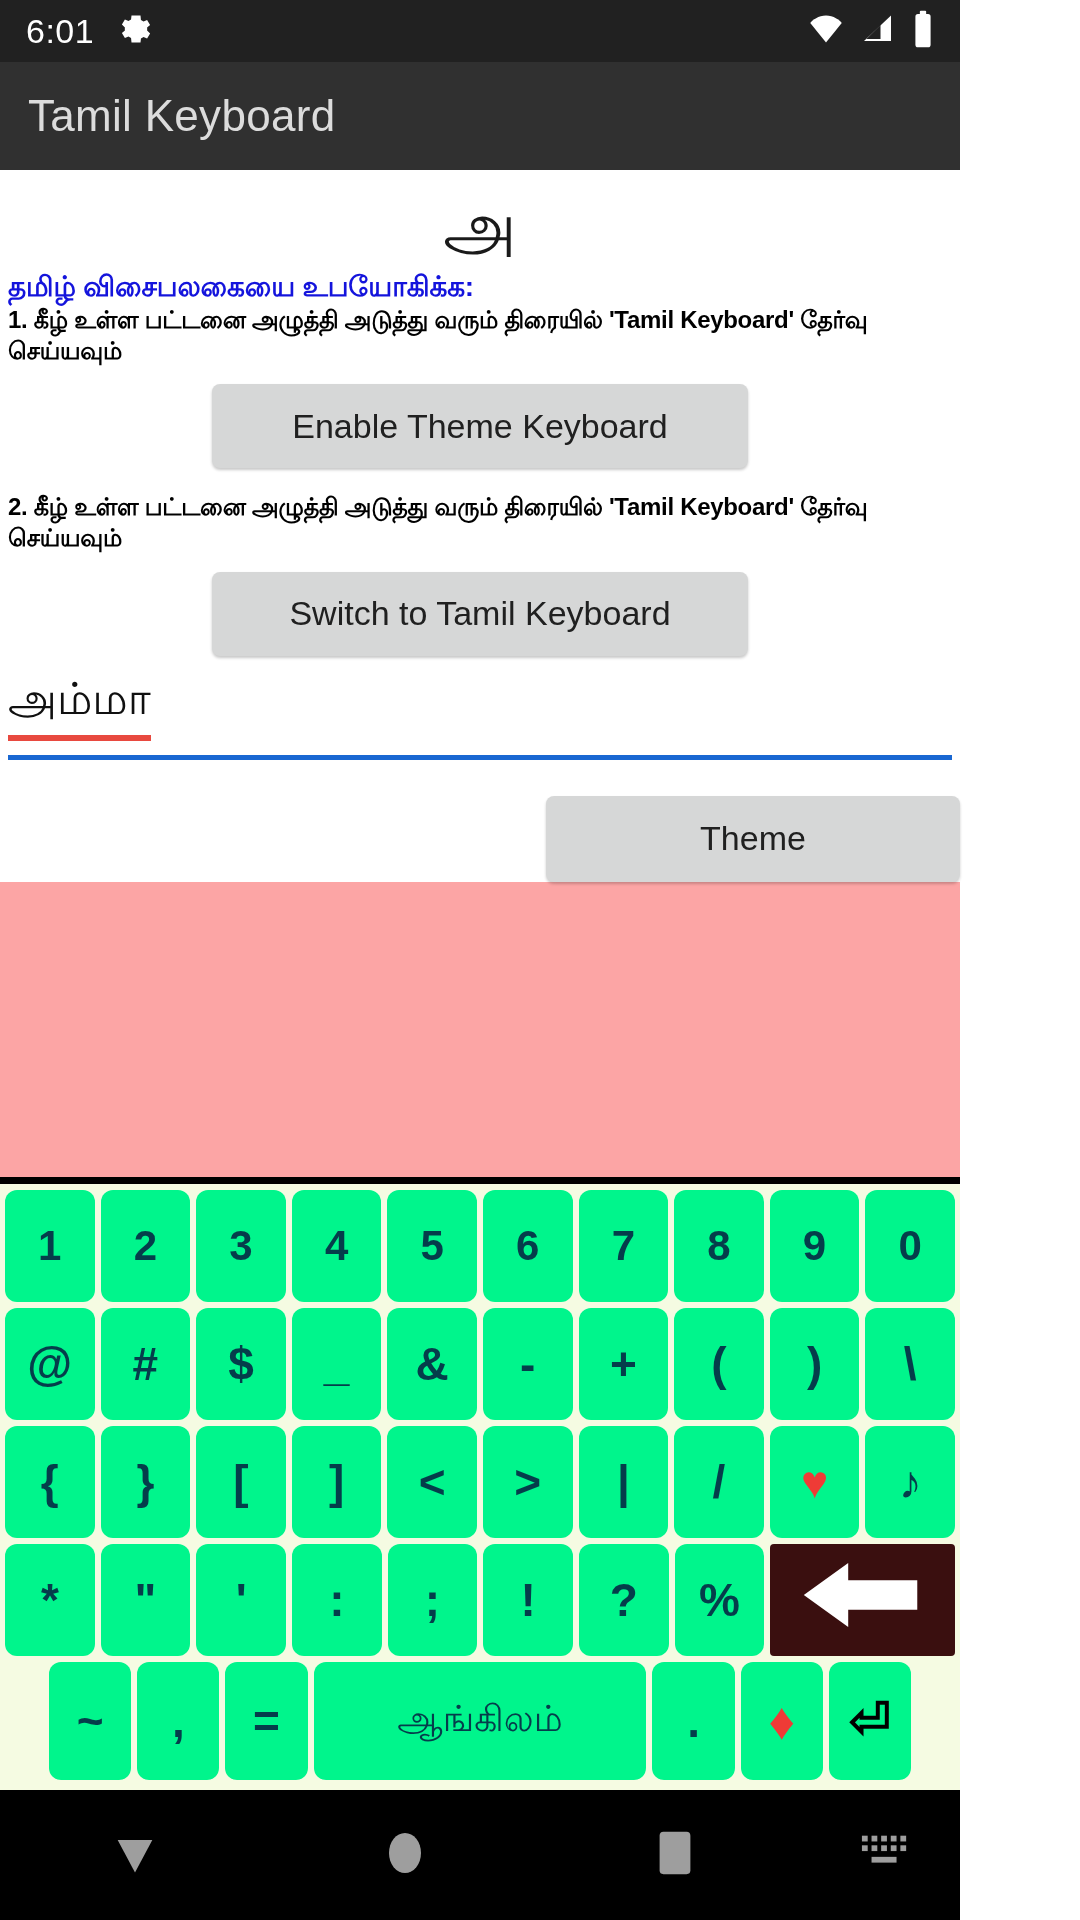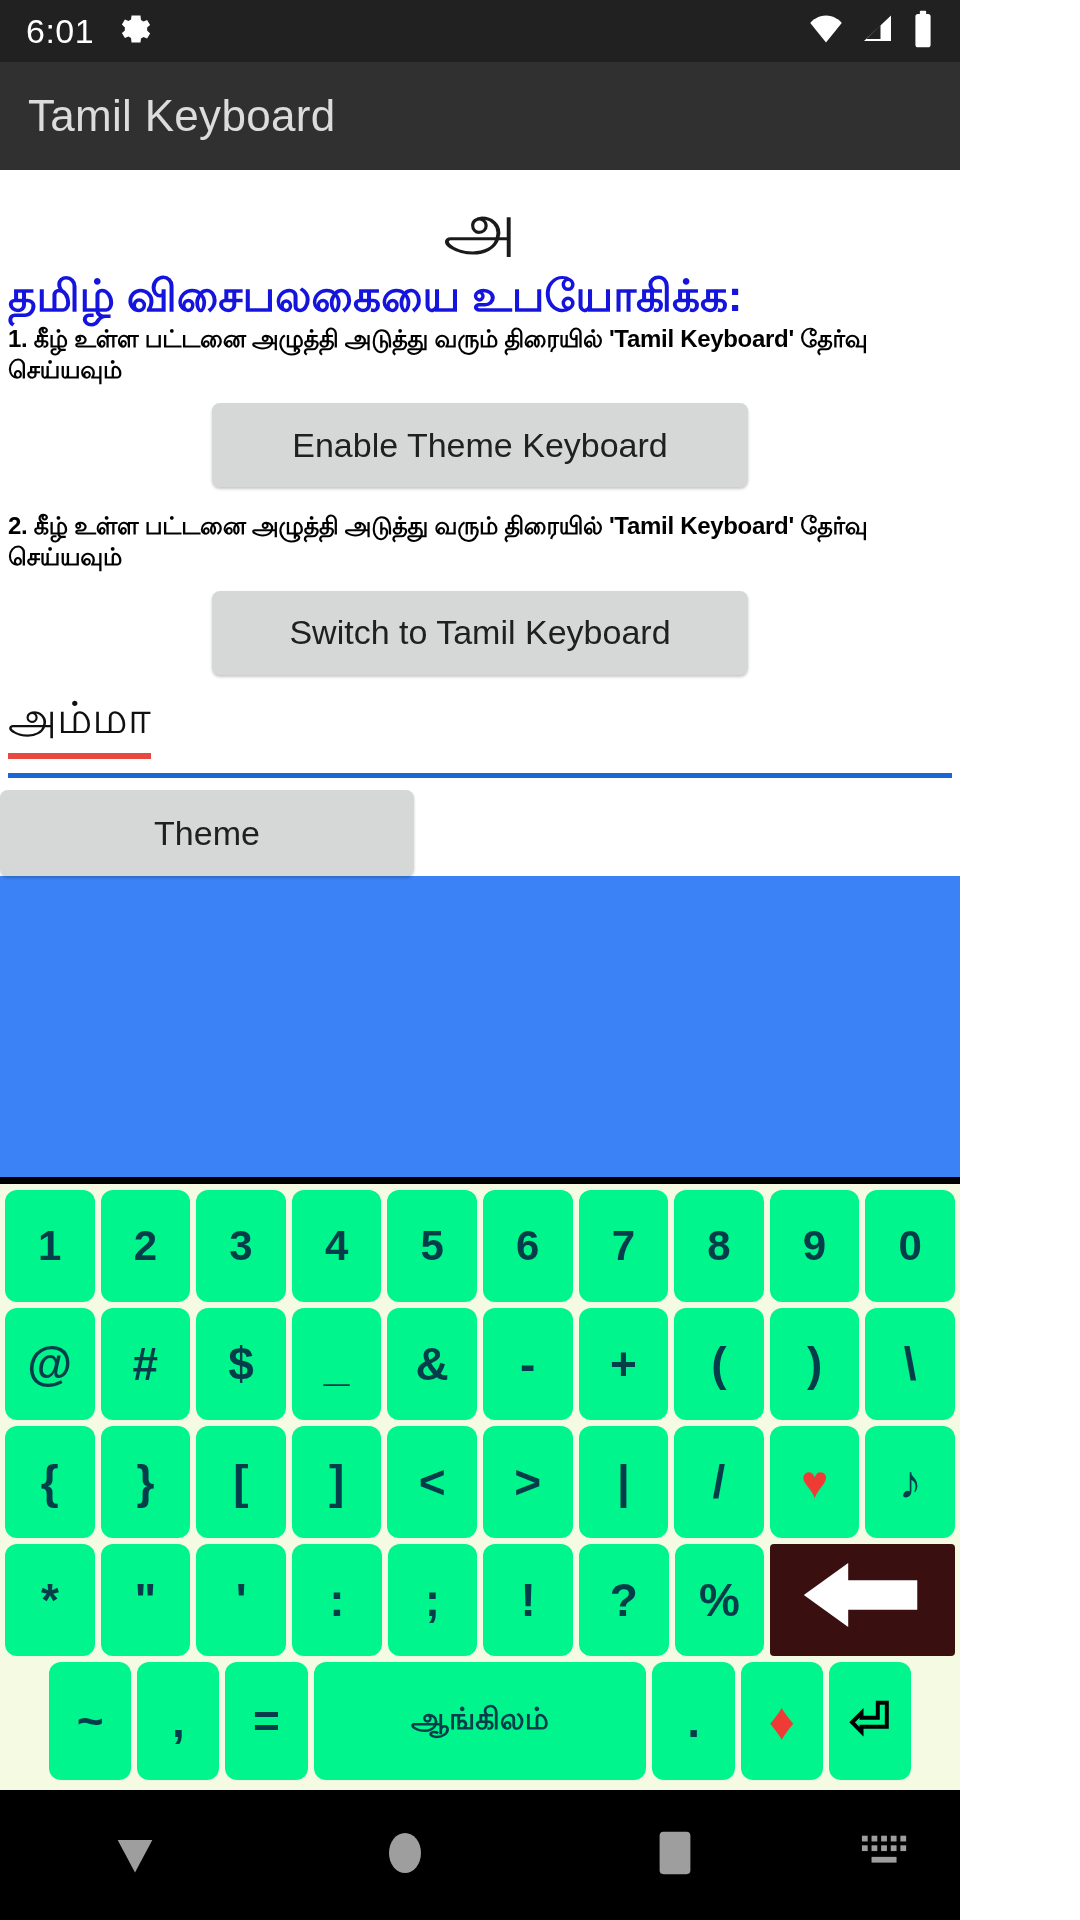--- a/index.html
+++ b/index.html
@@ -2,21 +2,21 @@
 <html><head>
 <meta charset="utf-8">
 <style>
   * { box-sizing: border-box; margin: 0; padding: 0; }
   html, body {
     width: 1080px; height: 1920px;
     background: #ffffff;
     font-family: "Liberation Sans", sans-serif;
     overflow: hidden;
   }
-  #screen { position: relative; width: 960px; height: 1920px; background: #3b82f6; }
+  #screen { position: relative; width: 960px; height: 1920px; background: #fca5a5; }
 
   
   .statusbar {
     height: 62px; background: #212121; color: #ffffff;
     display: flex; align-items: center; padding: 0 26px;
   }
   .status-time { font-size: 34px; letter-spacing: 0.5px; font-weight: 400; }
   .status-left-icons { display: flex; align-items: center; margin-left: 24px; }
   .status-spacer { flex: 1; }
   .status-right-icons { display: flex; align-items: center; gap: 14px; }
@@ -27,21 +27,21 @@
     padding-left: 28px;
   }
   .appbar-title { color: #dcdcdc; font-size: 44px; font-weight: 400; letter-spacing: 0.3px; }
 
   
   .content { background: #ffffff; padding: 0; }
   .logo-wrap { display: flex; justify-content: center; padding-top: 24px; padding-bottom: 8px; height: 92px; }
   .logo-glyph { font-size: 66px; color: #1a1a1a; font-family: "Liberation Serif", serif; line-height: 1; }
 
   .heading {
-    color: #1414dc; font-size: 44px; font-weight: bold; padding: 8px 25px 0 8px;
+    color: #1414dc; font-size: 28px; font-weight: bold; padding: 8px 25px 0 8px;
     line-height: 1.18; letter-spacing: -0.2px;
   }
   .instruction {
     color: #000000; font-size: 24px; font-weight: bold; padding: 2px 8px 0 8px;
     line-height: 1.28; letter-spacing: -0.3px;
   }
   .btn-row { display: flex; justify-content: center; padding: 18px 0 8px 0; }
   .gbtn {
     background: #d6d7d7; border: none; border-radius: 8px;
     width: 536px; height: 84px; font-size: 34px; color: #202020;
@@ -52,21 +52,21 @@
 
   
   .field-wrap { padding: 10px 8px 0 8px; }
   .field-text {
     font-size: 44px; color: #101010; display: inline-block;
     border-bottom: 6px solid #e8493f; padding-bottom: 10px; line-height: 1.15;
   }
   .field-underline { height: 5px; background: #1967d2; margin-top: 14px; }
 
   
-  .theme-row { display: flex; justify-content: flex-start; padding-top: 12px; }
+  .theme-row { display: flex; justify-content: flex-end; padding-top: 36px; }
   .theme-btn {
     background: #d6d7d7; border: none; border-radius: 8px;
     width: 414px; height: 86px; font-size: 34px; color: #202020;
     font-family: "Liberation Sans", sans-serif;
     box-shadow: 0 2px 3px rgba(0,0,0,0.2);
   }
 
   
   .keyboard {
     position: absolute; left: 0; right: 0; bottom: 130px;
@@ -81,21 +81,21 @@
     color: #053d4b; font-size: 42px; font-weight: bold;
     font-family: "Liberation Sans", sans-serif; user-select: none;
   }
   .key.sym { font-size: 46px; }
   .key.heart { color: #ef3b36; font-size: 46px; }
   .key.note { font-size: 46px; }
   .key.backspace {
     flex: 2.06; background: #3a0f0f; border-radius: 4px; color: #ffffff;
   }
   .krow.bottom { padding: 0 46px; margin-top: 4px; }
-  .key.space { flex: 4.05; font-size: 30px; font-weight: bold; }
+  .key.space { flex: 4.05; font-size: 36px; font-weight: normal; }
   .key.diamond { color: #ef3b36; font-size: 52px; }
   .key.enter { font-size: 50px; color: #000000; }
   .krow.bottom .key { height: 118px; }
 
   
   .navbar {
     position: absolute; left: 0; right: 0; bottom: 0; height: 130px;
     background: #000000; display: flex; align-items: center;
   }
   .nav-btn { flex: 1; display: flex; align-items: center; justify-content: center; }

